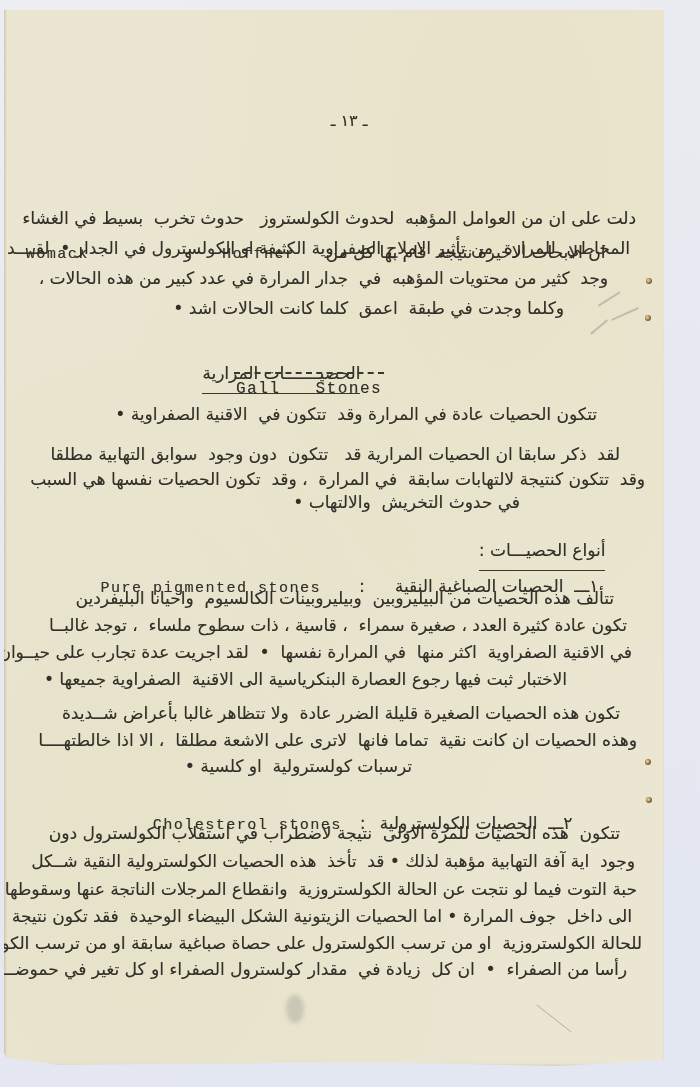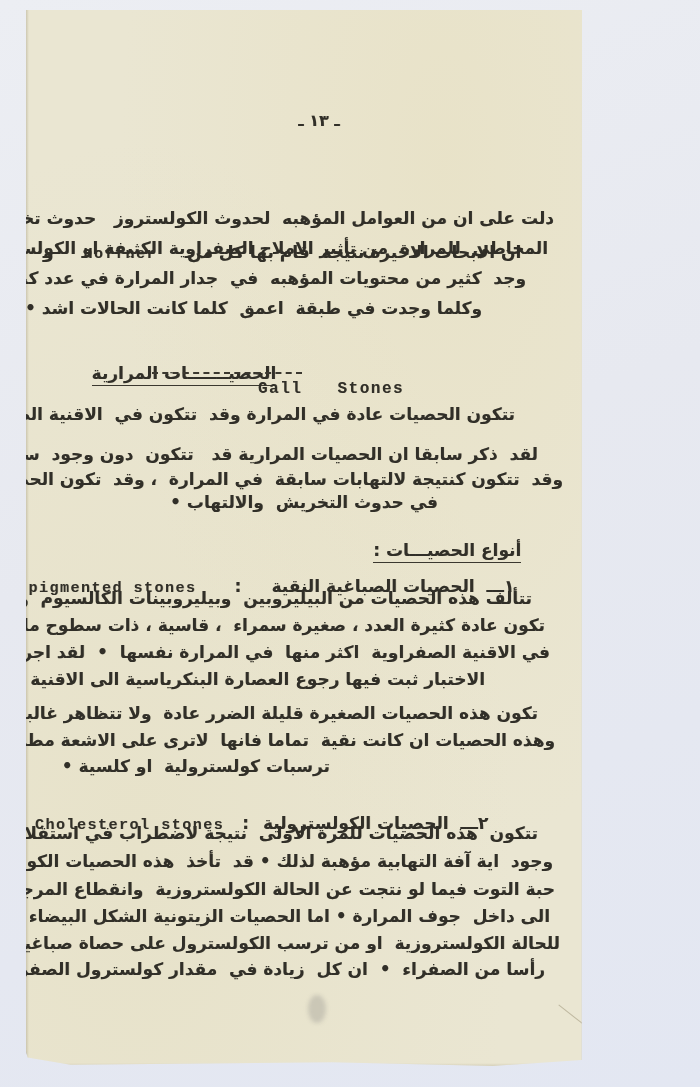--- a/index.html
+++ b/index.html
@@ -2,49 +2,48 @@
 <html lang="ar"><head>
 <meta charset="utf-8">
 <style>
   html,body{margin:0;padding:0;}
   body{
     width:700px;height:1087px;overflow:hidden;position:relative;
     background:linear-gradient(160deg,#eceef3 0%,#e7e9f0 45%,#e3e7f2 100%);
     font-family:"DejaVu Sans",sans-serif;
   }
   .paper{
-    position:absolute;left:26px;top:10px;width:556px;height:1058px;
+    position:absolute;left:4px;top:10px;width:660px;height:1058px;
     background:
       radial-gradient(ellipse at 75% 15%, rgba(228,218,178,.30), transparent 55%),
       radial-gradient(ellipse at 20% 80%, rgba(222,214,176,.25), transparent 60%),
       #eae6d2;
     box-shadow:0 3px 9px rgba(90,95,120,.45), -1px 0 0 rgba(140,130,100,.45);
     clip-path:polygon(0% 0%,100% 0%,99.95% 99.25%,84% 99.8%,55% 99.45%,8% 99.7%,0.3% 99.0%,0% 98.4%);
-    font-weight:bold;
   }
   .paper::after{ 
     content:"";position:absolute;left:0;right:0;bottom:0;height:5px;
     background:linear-gradient(rgba(125,112,78,0),rgba(125,112,78,.30));
   }
   .paper::before{ 
     content:"";position:absolute;left:0;top:0;bottom:0;width:3px;
     background:linear-gradient(90deg,rgba(130,120,92,.28),rgba(130,120,92,0));
   }
   .ln{
     position:absolute;direction:rtl;white-space:pre;
     font-size:17px;line-height:22px;color:#312f28;
     text-shadow:0.35px 0.35px 0 rgba(45,42,32,.35);
   }
   .en{
     direction:ltr;display:inline-block;
     font-family:"Liberation Mono","DejaVu Sans Mono",monospace;
     font-size:15px;letter-spacing:1.5px;
   }
   .pagenum{left:30px;right:0;text-align:center;font-size:16px;letter-spacing:1px;}
-  .u{border-bottom:1.5px solid #3b382f;padding-bottom:2px;}
+  .u{border-bottom:1.5px solid #3b382f;padding-bottom:10px;}
   .dashrow{position:absolute;border-top:2.5px dashed #3b382f;height:0;}
   .g1{margin:0 30px;}
   .g2{margin-right:95px;margin-top:45px;}
   .colon1{margin:0 30px 0 38px;}
   .colon2{margin:0 14px 0 18px;}
   .gall{position:absolute;direction:ltr;white-space:pre;color:#312f28;
     font-family:"Liberation Mono","DejaVu Sans Mono",monospace;
     font-size:16px;letter-spacing:1.5px;word-spacing:24px;
     text-shadow:0.35px 0.35px 0 rgba(45,42,32,.35);}
   .dot{position:absolute;width:6px;height:6px;border-radius:50%;

